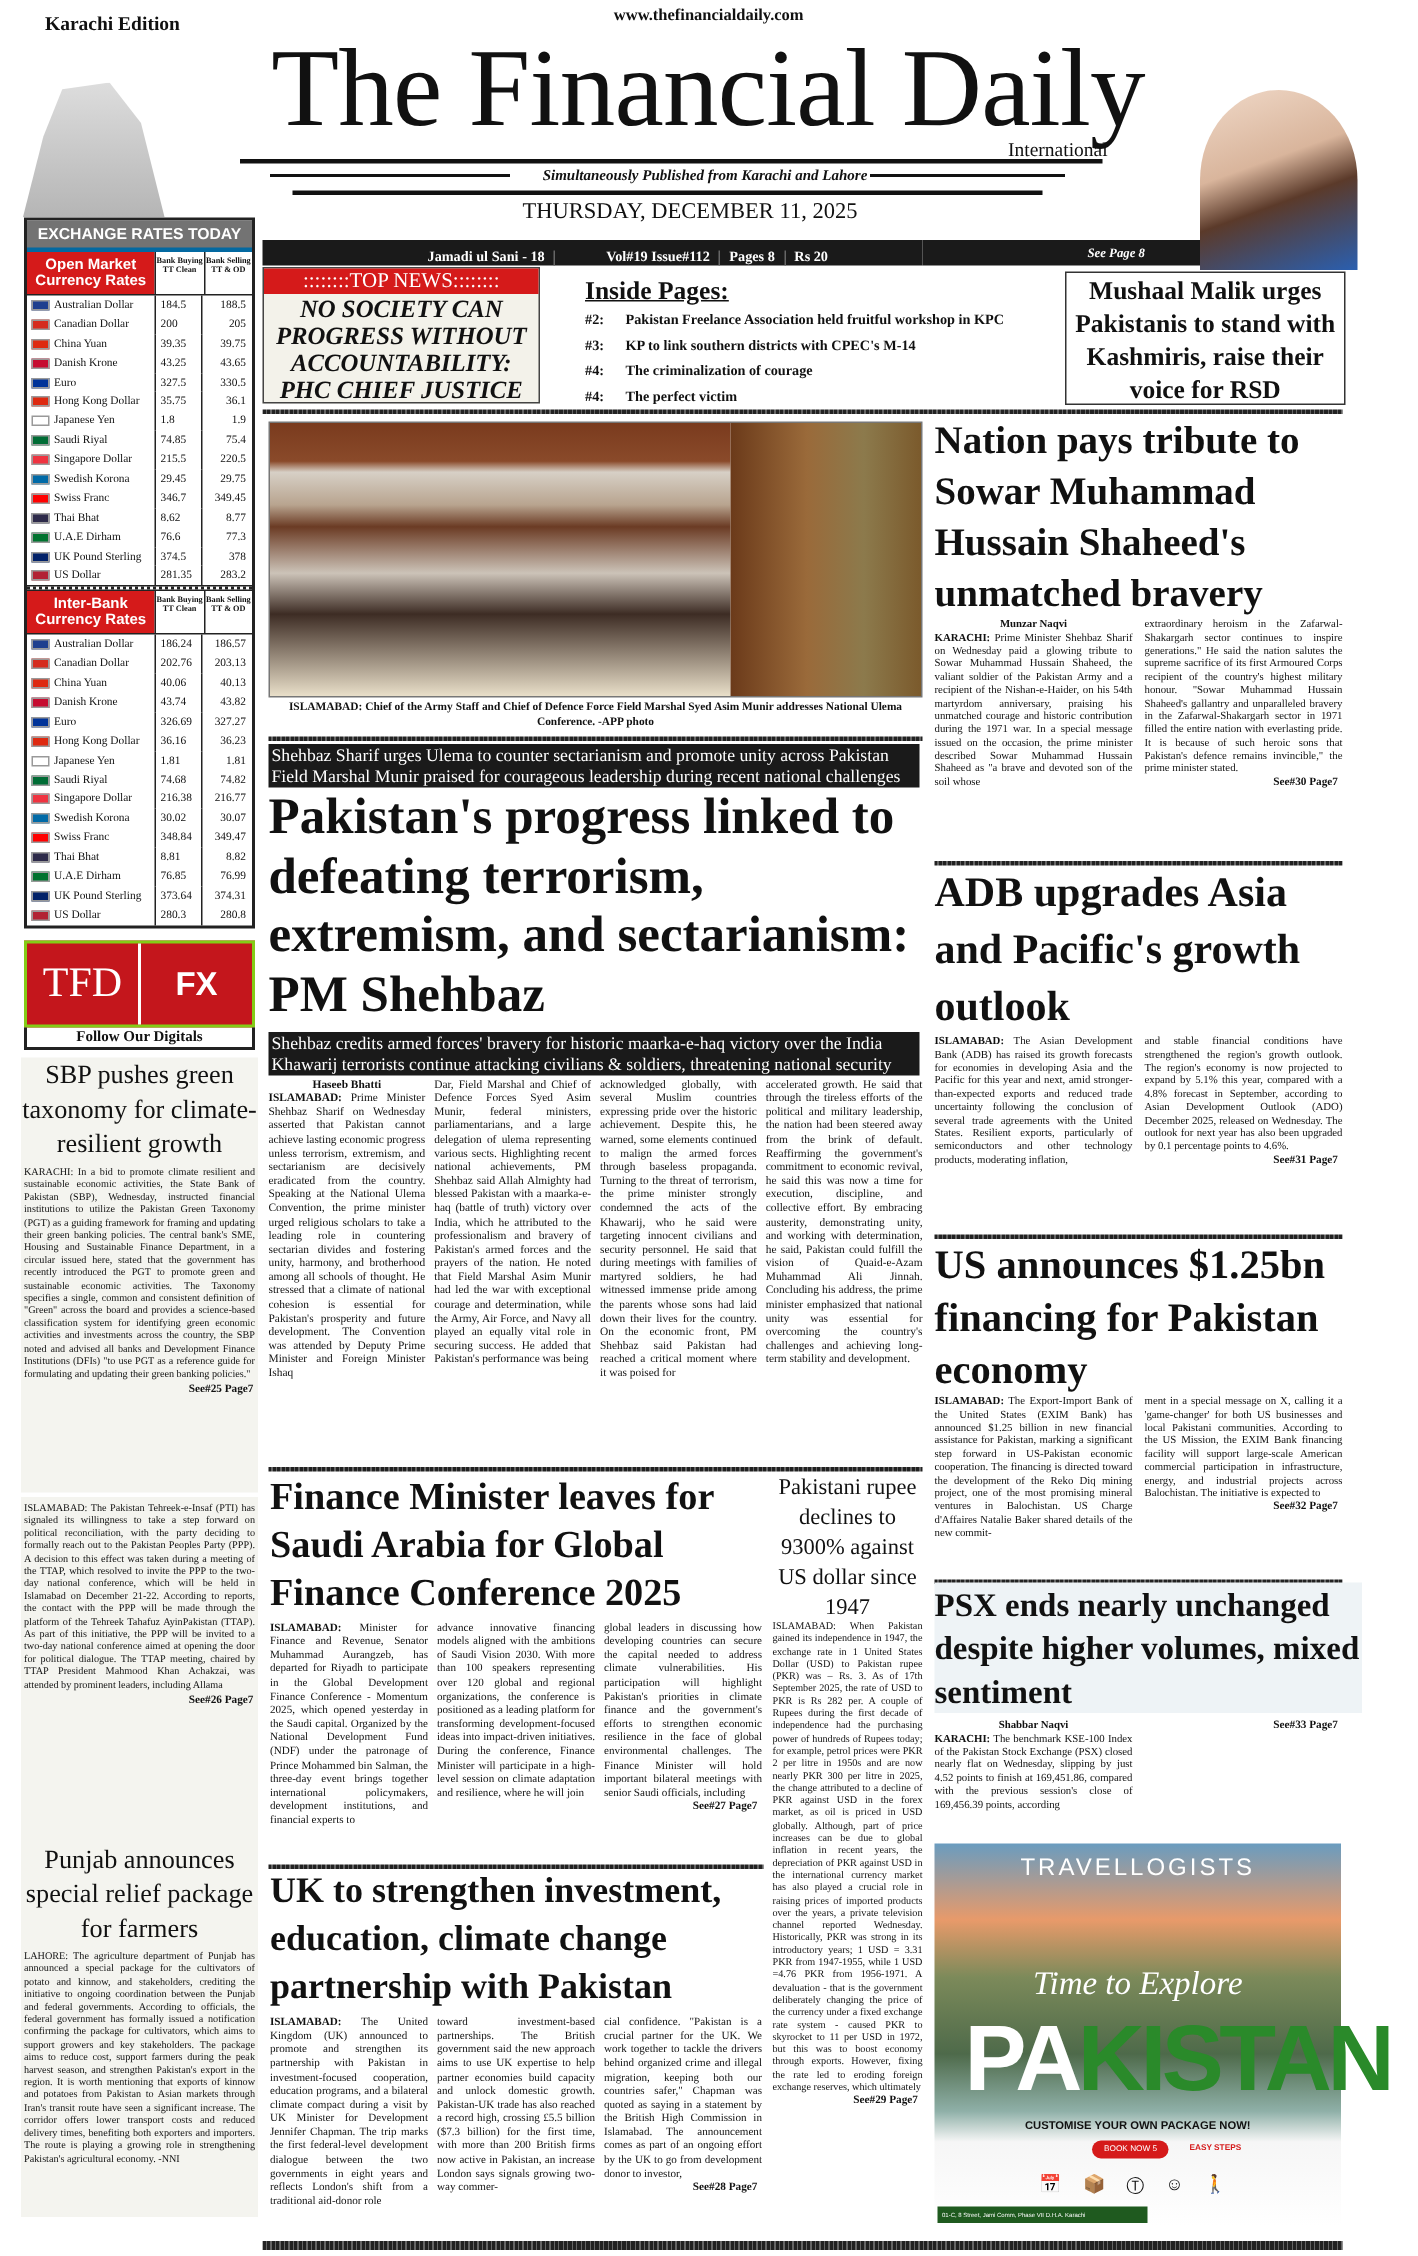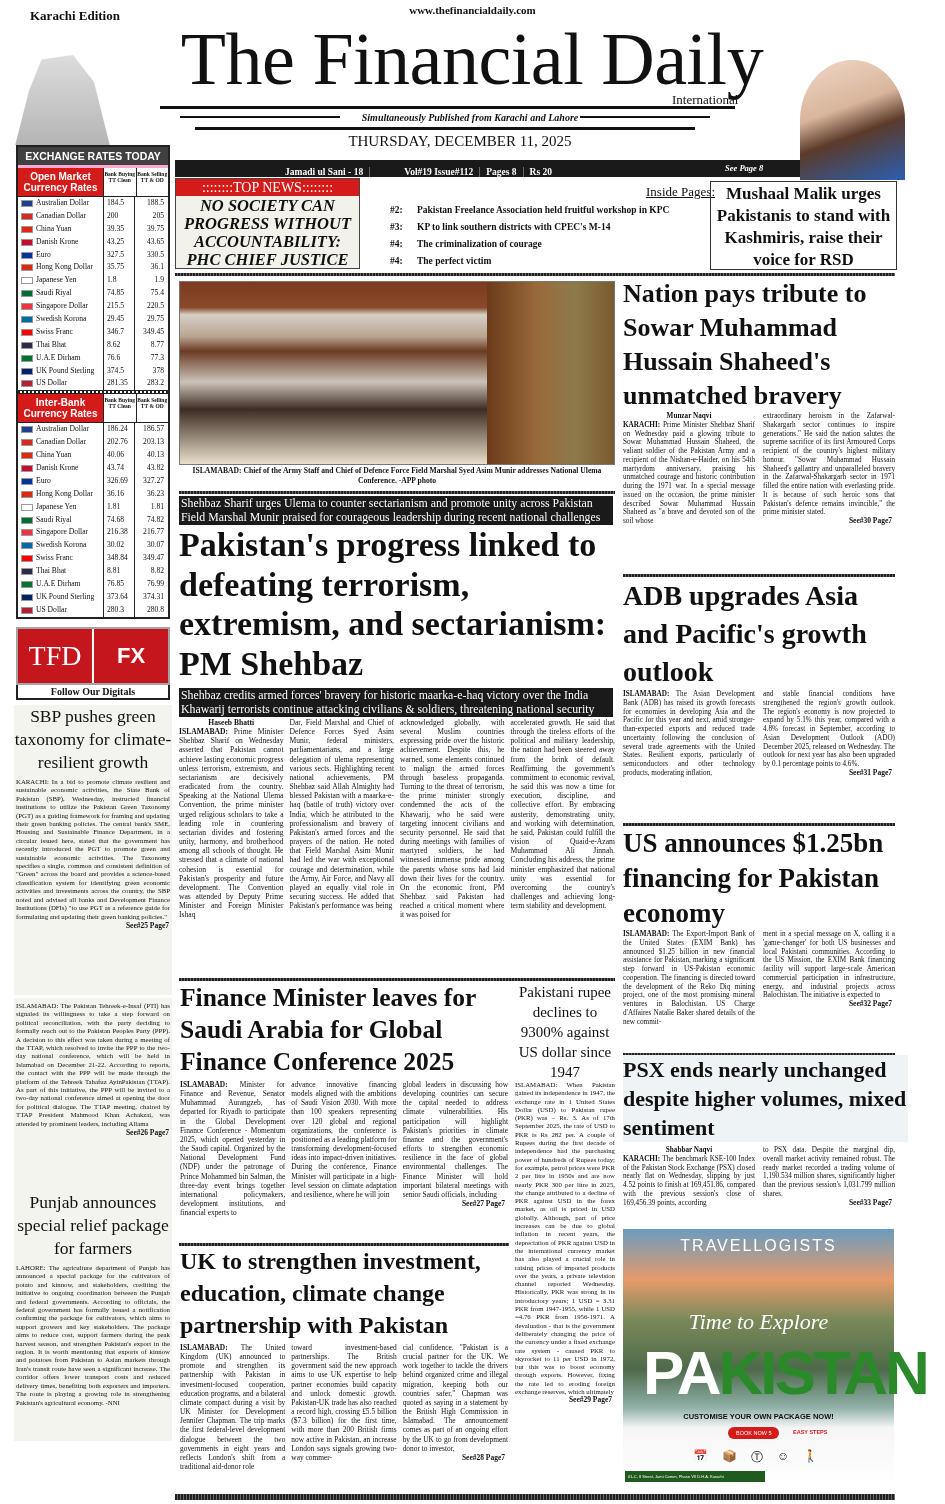--- a/index.html
+++ b/index.html
@@ -8,45 +8,45 @@
 .edition{left:30px;top:8px;font-size:13px;font-weight:bold}
 .url{left:0;width:945px;top:4px;text-align:center;font-size:11px;font-weight:bold}
 .masthead{left:142px;top:18px;width:660px;text-align:center;font-size:74px;line-height:82px;letter-spacing:-0.5px}
 .intl{left:672px;top:92px;font-size:13px}
 .rule{background:#111}
 .sub{left:180px;top:112px;width:580px;text-align:center;font-size:10px;font-style:italic;font-weight:bold}
 .date{left:130px;top:133px;width:660px;text-align:center;font-size:15px}
 .monument{left:10px;top:55px;width:105px;height:90px;background:linear-gradient(#ddd,#b5b5b5);clip-path:polygon(30% 5%,60% 0,80% 30%,95% 100%,5% 100%,18% 40%)}
 .portrait{left:800px;top:60px;width:105px;height:120px;background:linear-gradient(160deg,#f0d9c8 0%,#d9b59c 40%,#5b3a2a 60%,#2a5fb0 100%);border-radius:50% 50% 0 0}
 .rates-box{left:16px;top:145px;width:154px;border:2px solid #222;background:#fff}
-.rates-title{background:#404040;color:#fff;font-family:"Liberation Sans",sans-serif;font-size:10.5px;font-weight:bold;text-align:center;padding:3px 0;border-bottom:3px solid #f9a8d4}
+.rates-title{background:#737373;color:#fff;font-family:"Liberation Sans",sans-serif;font-size:10.5px;font-weight:bold;text-align:center;padding:3px 0;border-bottom:3px solid #0369a1}
 .rates-head{display:flex;border-bottom:1px solid #222}
 .rates-head .lbl{flex:0 0 85px;background:#d51a1a;color:#fff;font-family:"Liberation Sans",sans-serif;font-weight:bold;font-size:10px;text-align:center;line-height:11px;padding:3px 2px}
 .rates-head .col{flex:1;font-size:5.5px;font-weight:bold;text-align:center;border-left:1px solid #222;line-height:6px;padding-top:3px}
 .rrow{display:flex;height:12.9px;font-size:7.6px;line-height:12.9px}
 .rrow .nm{flex:0 0 85px;display:flex;align-items:center;gap:3px;padding-left:3px;white-space:nowrap;overflow:hidden}
 .rrow .v{flex:1;border-left:1px solid #222;padding-left:3px}
 .rrow .v2{text-align:right;padding-right:4px}
 .flag{display:inline-block;width:12px;height:7px;border:1px solid #999}
-.tfd{left:16px;top:627px;width:154px;height:58px;background:#c4161c;border:2px solid #a3a3a3;display:flex}
+.tfd{left:16px;top:627px;width:154px;height:58px;background:#c4161c;border:2px solid #84cc16;display:flex}
 .tfd .l{flex:1;color:#fff;font-size:28px;display:flex;align-items:center;justify-content:center;border-right:2px solid #fff}
 .tfd .r{flex:1;color:#fff;font-family:"Liberation Sans",sans-serif;font-weight:bold;font-size:22px;display:flex;align-items:center;justify-content:center}
 .follow{left:16px;top:685px;width:154px;text-align:center;font-size:10px;font-weight:bold;border:2px solid #222;border-top:none;padding:1px 0}
 .leftcol{left:14px;width:158px;background:#f4f4ef}
 .lhead{font-size:17.5px;text-align:center;line-height:23px}
 .lbody{font-size:6.8px;line-height:8.4px;text-align:justify;padding:4px 2px 0}
 .see{font-size:7.5px;font-weight:bold;text-align:right;padding-right:3px}
 .bar{left:175px;top:160px;width:440px;height:17px;background:#1a1a1a;color:#fff;font-size:9.5px;display:flex;align-items:flex-end;font-weight:bold}
 .bar span{padding:0 6px;border-right:1px solid #666}
 .bar2{left:615px;top:160px;width:185px;height:17px;background:#1a1a1a;color:#fff;font-size:8.5px;font-style:italic;font-weight:bold;line-height:17px;padding-left:110px}
 .topnews{left:175px;top:178px;width:185px;height:91px;border:1px solid #444;background:#f3f2ea}
 .topnews .t{background:#d51a1a;color:#fff;text-align:center;font-size:14px;line-height:17px}
 .topnews .h{text-align:center;font-size:16.5px;font-style:italic;font-weight:bold;line-height:18px;padding-top:1px}
 .inside{left:390px;top:184px;width:325px}
-.inside .t{text-align:right;font-size:13px;font-weight:normal;text-decoration:underline;margin-bottom:2px}
+.inside .t{text-align:left;font-size:17px;font-weight:bold;text-decoration:underline;margin-bottom:2px}
 .inside .r{font-size:9.5px;font-weight:bold;line-height:17px;display:flex}
 .inside .n{width:27px}
 .mushaal{left:710px;top:181px;width:187px;height:89px;border:1px solid #333;text-align:center;font-size:17px;font-weight:bold;line-height:22px;padding-top:1px}
 .dotrule{height:3px;background:repeating-linear-gradient(90deg,#222 0 2px,#666 2px 3px)}
 .photo{left:179px;top:281px;width:436px;height:184px;border:1px solid #777;display:flex}
 .photo .a{width:307px;background:linear-gradient(#7a3b1e 0%,#8a4a2a 14%,#d7d0c6 18%,#b8a48f 30%,#6b3b24 38%,#ccc3b8 55%,#3d2c24 70%,#e9dfc9 100%)}
 .photo .b{flex:1;background:linear-gradient(90deg,#6b3a1a,#9a6a3a 40%,#8c7a4c 70%,#7b5a2c)}
 .caption{left:179px;top:466px;width:436px;text-align:center;font-size:7.6px;font-weight:bold;line-height:10px}
 .subdeck{left:179px;width:434px;background:#1a1a1a;color:#fff;font-size:11.8px;line-height:13.5px;padding:1px 2px;white-space:nowrap;overflow:hidden}
 .mainhead{left:179px;top:525px;width:440px;font-size:34px;font-weight:bold;line-height:39.5px}
@@ -360,21 +360,21 @@
 
 <div class="abs leftcol" style="top:705px;height:290px">
   <div class="lhead">SBP pushes green taxonomy for climate-resilient growth</div>
   <div class="lbody">KARACHI: In a bid to promote climate resilient and sustainable economic activities, the State Bank of Pakistan (SBP), Wednesday, instructed financial institutions to utilize the Pakistan Green Taxonomy (PGT) as a guiding framework for framing and updating their green banking policies. The central bank's SME, Housing and Sustainable Finance Department, in a circular issued here, stated that the government has recently introduced the PGT to promote green and sustainable economic activities. The Taxonomy specifies a single, common and consistent definition of "Green" across the board and provides a science-based classification system for identifying green economic activities and investments across the country, the SBP noted and advised all banks and Development Finance Institutions (DFIs) "to use PGT as a reference guide for formulating and updating their green banking policies."</div>
   <div class="see">See#25 Page7</div>
 </div>
 <div class="abs leftcol" style="top:998px;height:243px">
   <div class="lbody">ISLAMABAD: The Pakistan Tehreek-e-Insaf (PTI) has signaled its willingness to take a step forward on political reconciliation, with the party deciding to formally reach out to the Pakistan Peoples Party (PPP). A decision to this effect was taken during a meeting of the TTAP, which resolved to invite the PPP to the two-day national conference, which will be held in Islamabad on December 21-22. According to reports, the contact with the PPP will be made through the platform of the Tehreek Tahafuz AyinPakistan (TTAP). As part of this initiative, the PPP will be invited to a two-day national conference aimed at opening the door for political dialogue. The TTAP meeting, chaired by TTAP President Mahmood Khan Achakzai, was attended by prominent leaders, including Allama</div>
   <div class="see">See#26 Page7</div>
 </div>
-<div class="abs leftcol" style="top:1191px;height:250px">
+<div class="abs leftcol" style="top:1228px;height:250px">
   <div class="lhead">Punjab announces special relief package for farmers</div>
   <div class="lbody">LAHORE: The agriculture department of Punjab has announced a special package for the cultivators of potato and kinnow, and stakeholders, crediting the initiative to ongoing coordination between the Punjab and federal governments. According to officials, the federal government has formally issued a notification confirming the package for cultivators, which aims to support growers and key stakeholders. The package aims to reduce cost, support farmers during the peak harvest season, and strengthen Pakistan's export in the region. It is worth mentioning that exports of kinnow and potatoes from Pakistan to Asian markets through Iran's transit route have seen a significant increase. The corridor offers lower transport costs and reduced delivery times, benefiting both exporters and importers. The route is playing a growing role in strengthening Pakistan's agricultural economy. -NNI</div>
 </div>
 
 <div class="abs topnews">
   <div class="t">::::::::TOP NEWS::::::::</div>
   <div class="h">NO SOCIETY CAN PROGRESS WITHOUT ACCOUNTABILITY: PHC CHIEF JUSTICE</div>
 </div>
 <div class="abs inside">
   <div class="t">Inside Pages:</div>
@@ -455,21 +455,21 @@
 <div class="abs dotrule" style="left:623px;top:823px;width:272px"></div>
 <div class="abs rhead" style="top:826px;font-size:27px;line-height:35px">US announces $1.25bn financing for Pakistan economy</div>
 <div class="abs rcols" style="top:930px">
   <div><b>ISLAMABAD:</b> <span>The Export-Import Bank of the United States (EXIM Bank) has announced $1.25 billion in new financial assistance for Pakistan, marking a significant step forward in US-Pakistan economic cooperation. The financing is directed toward the development of the Reko Diq mining project, one of the most promising mineral ventures in Balochistan. US Charge d'Affaires Natalie Baker shared details of the new commit-</span></div>
   <div><span>ment in a special message on X, calling it a 'game-changer' for both US businesses and local Pakistani communities. According to the US Mission, the EXIM Bank financing facility will support large-scale American commercial participation in infrastructure, energy, and industrial projects across Balochistan. The initiative is expected to</span><div class="see">See#32 Page7</div></div>
 </div>
 <div class="abs dotrule" style="left:623px;top:1053px;width:272px"></div>
 <div class="abs rhead" style="top:1055px;font-size:22px;line-height:29px;background:#eef3f6">PSX ends nearly unchanged despite higher volumes, mixed sentiment</div>
 <div class="abs rcols" style="top:1146px">
   <div><div class="by">Shabbar Naqvi</div><b>KARACHI:</b> <span>The benchmark KSE-100 Index of the Pakistan Stock Exchange (PSX) closed nearly flat on Wednesday, slipping by just 4.52 points to finish at 169,451.86, compared with the previous session's close of 169,456.39 points, according</span></div>
-  <div><span>to PSX data. Despite the marginal dip, overall market activity remained robust. The ready market recorded a trading volume of 1,190.534 million shares, significantly higher than the previous session's 1,031.799 million shares.</span><div class="see">See#33 Page7</div></div>
+  <div><div class="see">See#33 Page7</div></div>
 </div>
 
 <div class="abs ad">
   <div class="brand">TRAVELLOGISTS</div>
   <div class="explore">Time to Explore</div>
   <div class="pak"><b>PA</b><span>KISTAN</span></div>
   <div class="cust">CUSTOMISE YOUR OWN PACKAGE NOW!</div>
   <div class="book"><span>BOOK NOW</span> <span>5</span></div>
   <div class="steps">EASY STEPS</div>
   <div class="icons">

